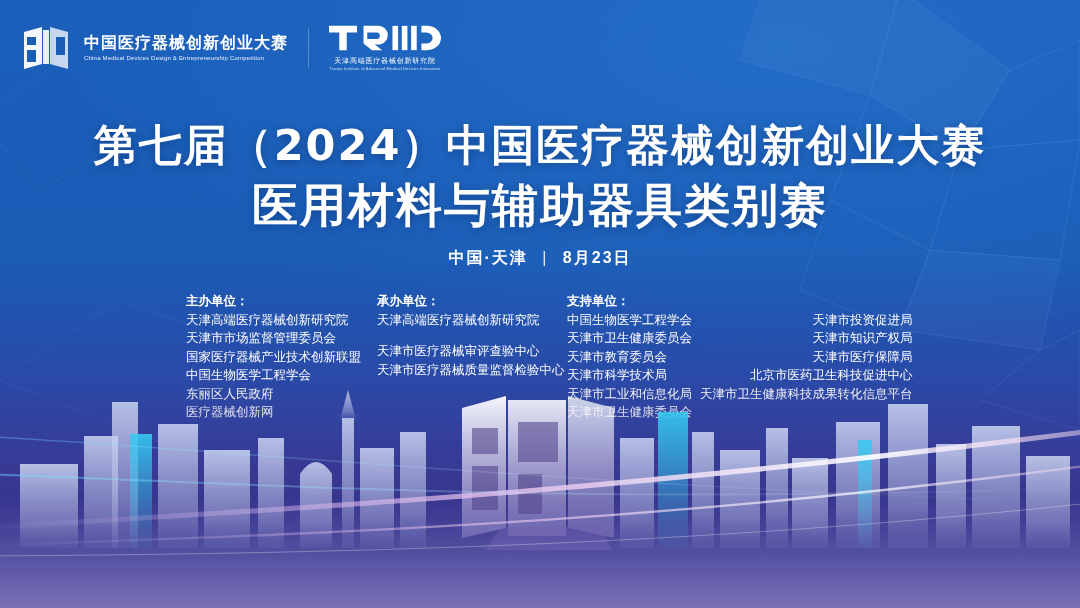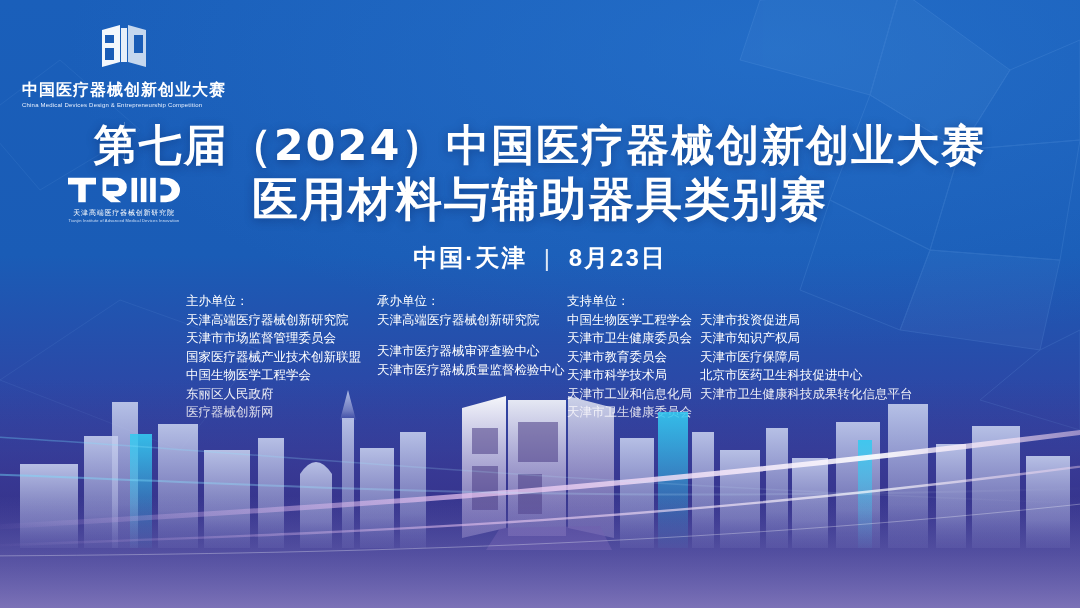--- a/index.html
+++ b/index.html
@@ -17,53 +17,53 @@
   
   .facets{position:absolute;inset:0;pointer-events:none;opacity:.5;}
   .facets svg{display:block;width:100%;height:100%;}
 
   
   .scene{position:absolute;left:0;right:0;bottom:0;height:230px;
     background:linear-gradient(180deg,rgba(45,60,155,0) 0%,rgba(52,52,140,.35) 30%,rgba(52,48,135,.75) 60%,rgba(48,46,132,.95) 100%);}
   .scene svg{position:absolute;left:0;bottom:0;width:100%;height:100%;display:block;}
 
   
-  .header{position:absolute;left:22px;top:24px;display:flex;align-items:center;gap:14px;flex-direction:column;}
+  .header{position:absolute;left:22px;top:24px;display:flex;align-items:center;gap:14px;}
   .logo-mark{width:48px;height:44px;flex:0 0 auto;}
   .logo-text{display:flex;flex-direction:column;justify-content:center;line-height:1;}
   .logo-cn{font-size:16px;font-weight:700;color:#fff;letter-spacing:1px;white-space:nowrap;}
   .logo-en{font-size:6px;color:#e9f1ff;letter-spacing:.2px;margin-top:4px;white-space:nowrap;transform:scaleY(.92);transform-origin:left top;}
   .sep{width:1px;height:40px;background:rgba(255,255,255,.25);margin:0 6px;}
   .triid{display:flex;flex-direction:column;align-items:center;line-height:1;}
   .triid-mark{height:28px;}
   .triid-cn{font-size:7px;color:#fff;letter-spacing:.8px;margin-top:5px;white-space:nowrap;}
   .triid-en{font-size:4px;color:#cfe0f7;letter-spacing:.2px;margin-top:3px;white-space:nowrap;}
 
   
   .title-wrap{position:absolute;left:0;right:0;top:118px;text-align:center;}
   .title1,.title2{
     color:#fff;font-weight:800;letter-spacing:2px;
     text-shadow:0 2px 10px rgba(0,20,70,.35);
     font-family:"DejaVu Sans","Liberation Sans",sans-serif;
   }
   .title1{font-size:43px;line-height:54px;}
-  .title2{font-size:46px;line-height:54px;}
-  .subtitle{margin-top:16px;color:#ffffff;font-size:24px;font-weight:700;letter-spacing:2px;}
+  .title2{font-size:46px;line-height:54px;margin-top:6px;}
+  .subtitle{margin-top:16px;color:#ffffff;font-size:16px;font-weight:700;letter-spacing:2px;}
   .subtitle .bar{display:inline-block;margin:0 8px;opacity:.85;font-weight:400;}
 
   
   .orgs{position:absolute;top:292px;left:186px;display:flex;align-items:flex-start;color:#ffffff;}
   .col{font-size:12.5px;line-height:18.5px;white-space:nowrap;}
-  .col .head{font-weight:400;}
+  .col .head{font-weight:700;}
   .col .item{font-weight:400;}
   .col .gap{height:13px;}
   .c1{width:182px;}
   .c2{width:190px;margin-left:9px;}
   .c3{width:133px;}
-  .c4{width:auto;}
+  .c4{width:auto;text-align:right;}
 </style>
 </head>
 <body>
 
 <div class="poster">
 
   <div class="facets">
     <svg viewBox="0 0 1080 608" preserveAspectRatio="none" aria-hidden="true">
       <g fill="none" stroke="#7fb4ef" stroke-width="1" opacity="0.30">
         <path d="M900 -10 L1010 70 L960 150 L870 95 Z"></path>

